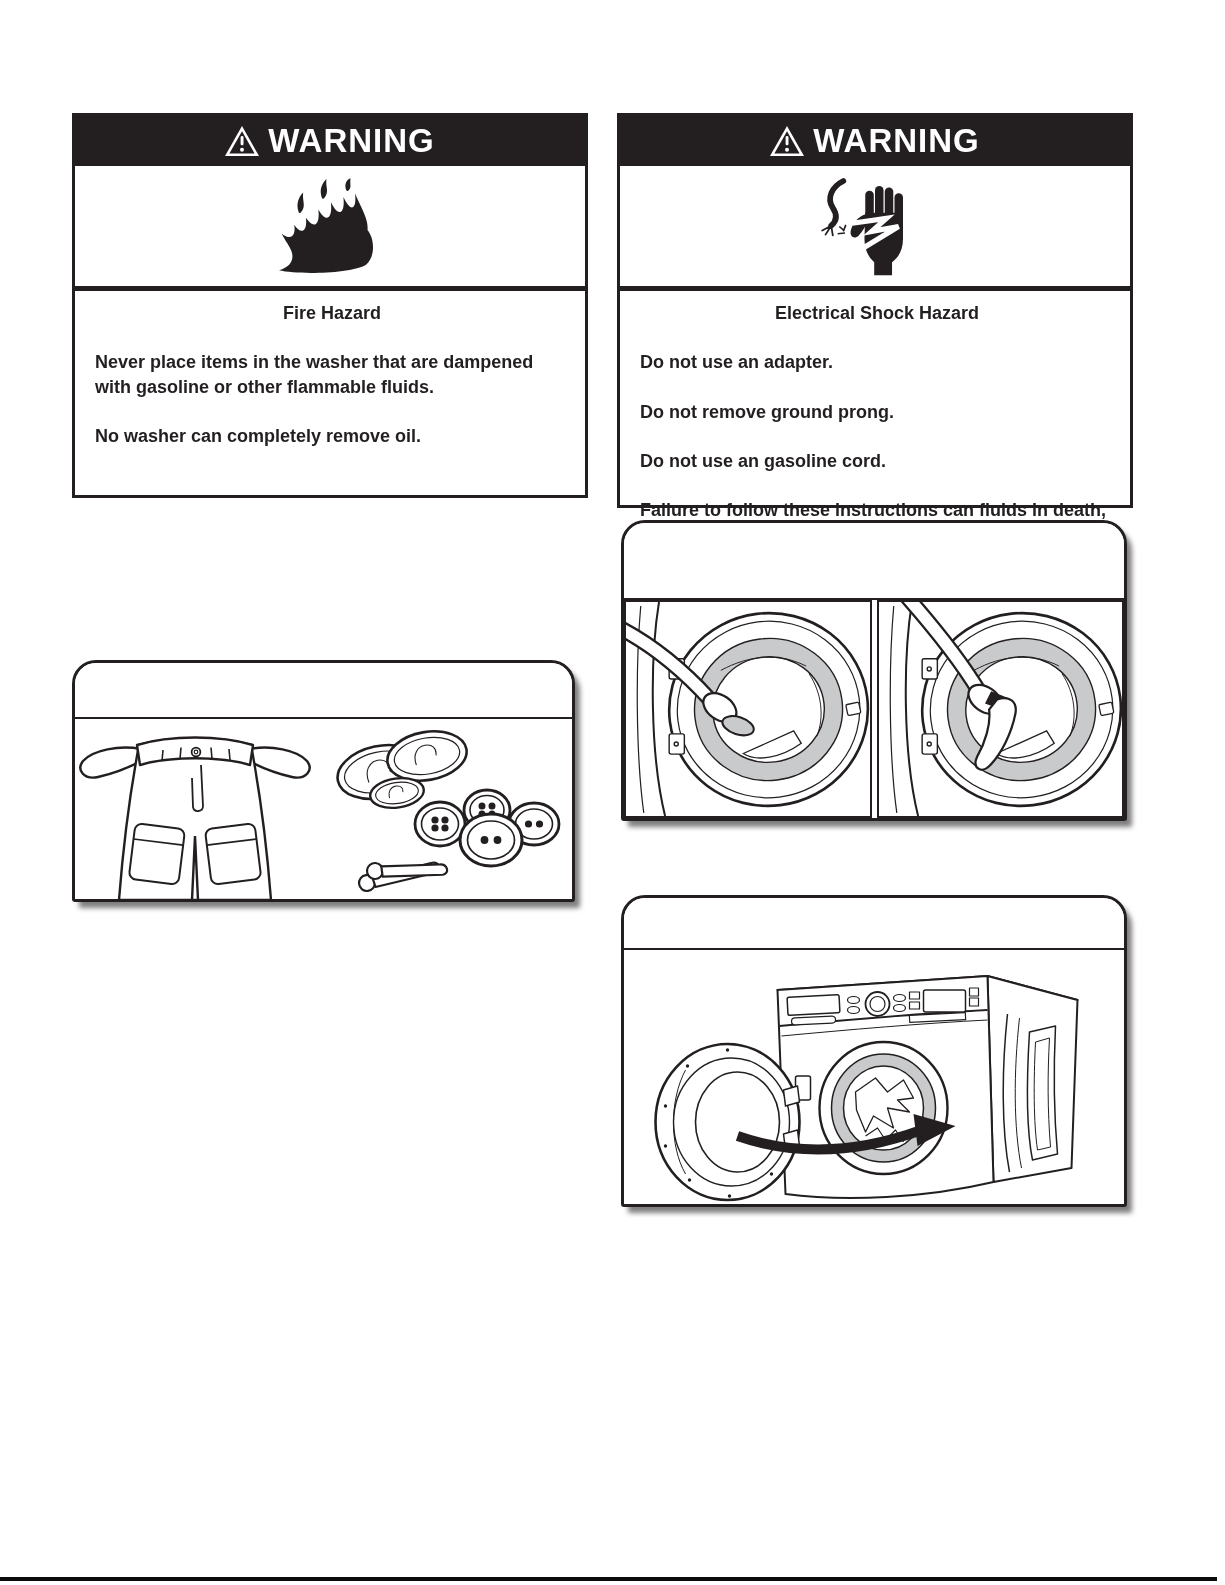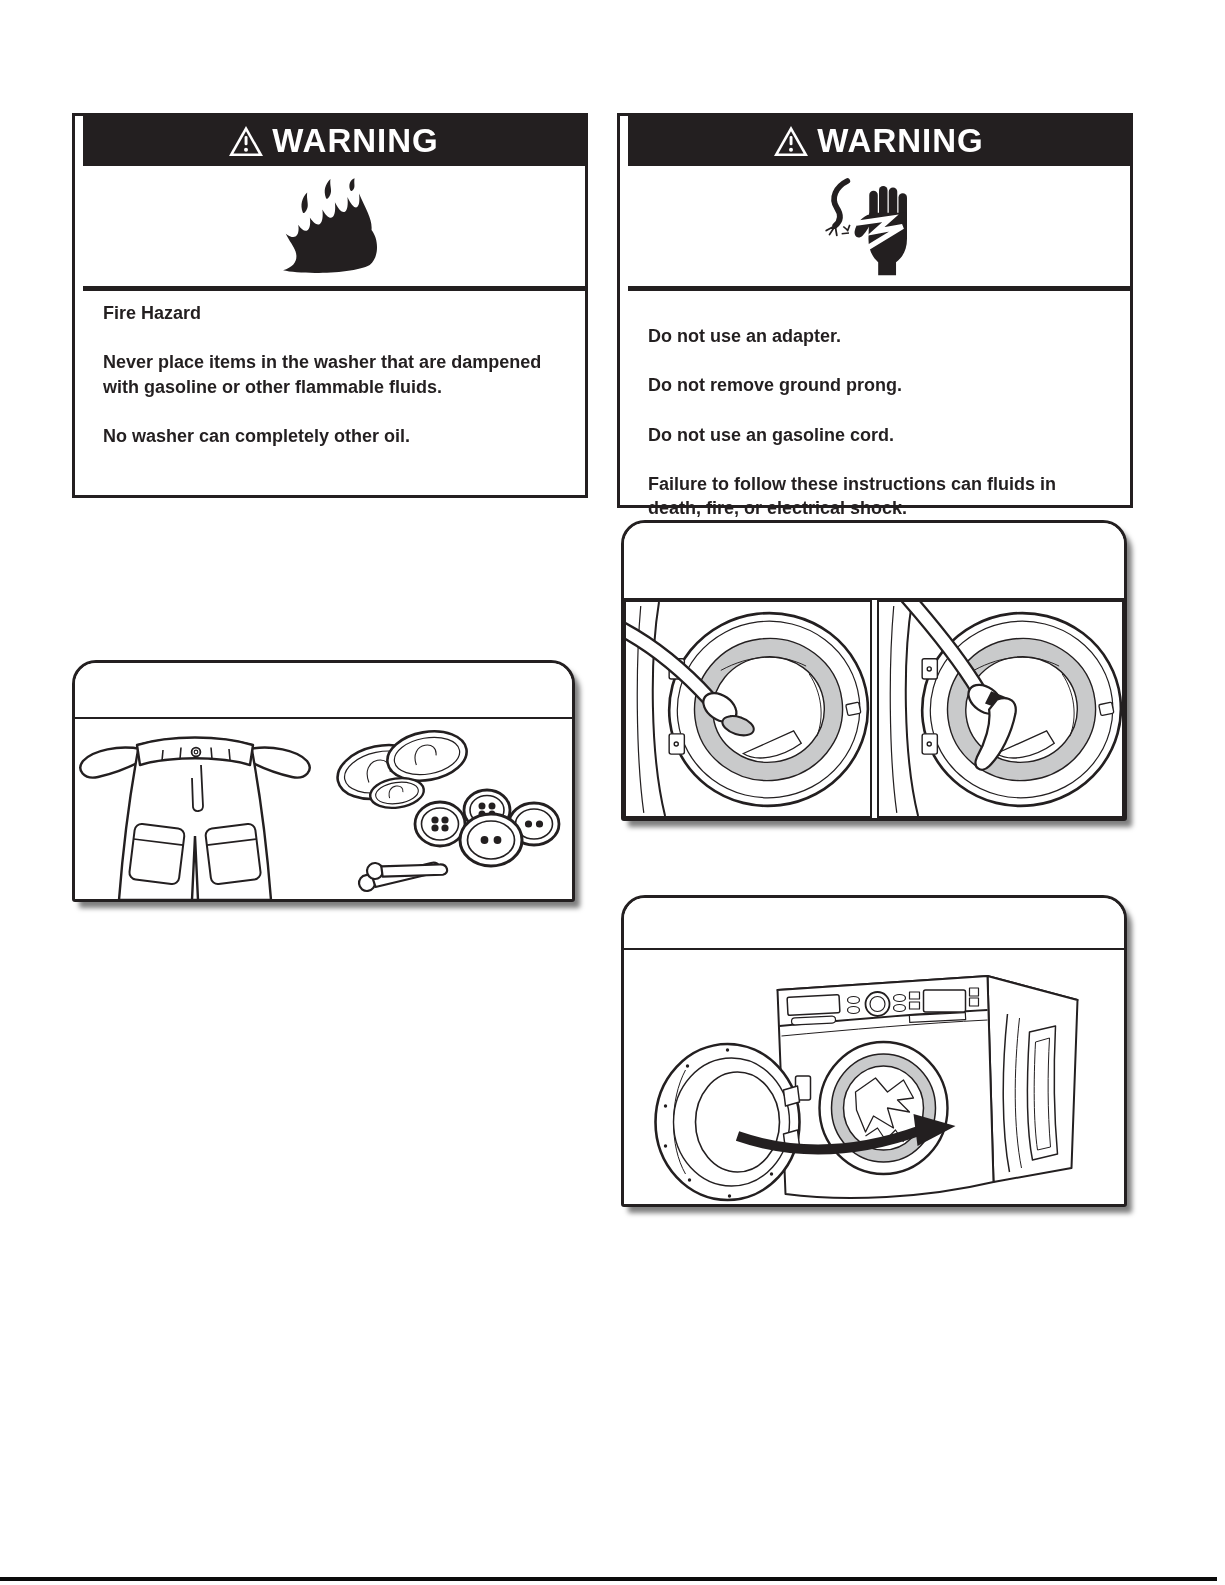--- a/index.html
+++ b/index.html
@@ -3,36 +3,36 @@
 <meta charset="utf-8">
 <style>
   html,body{margin:0;padding:0;background:#ffffff;}
   .page{
     position:relative;width:1225px;height:1585px;background:#ffffff;
     font-family:"Liberation Sans", sans-serif;color:#231f20;overflow:hidden;
   }
   
   .warnbox{
     position:absolute;border:3.5px solid #231f20;background:#fff;
-    display:flex;flex-direction:column;box-sizing:border-box;padding-left:8px;
+    display:flex;flex-direction:column;box-sizing:border-box;
   }
   .warn-header{
     height:50px;background:#231f20;color:#fff;
     display:flex;align-items:center;justify-content:center;gap:9px;
     font-size:33px;font-weight:bold;letter-spacing:1px;flex:0 0 auto;
   }
   .warn-iconarea{
     height:120px;display:flex;align-items:center;justify-content:center;flex:0 0 auto;
     background:#fff;
   }
   .warn-text{
     border-top:5px solid #231f20;flex:1 1 auto;
     padding:8px 16px 0 20px;font-weight:bold;font-size:18px;line-height:1.35;
   }
-  .hazard-title{margin:2px 0 4px 0;}
+  .hazard-title{text-align:center;margin:2px 0 4px 0;}
   .warn-text p{margin:25px 0;}
   
   .illobox{
     position:absolute;border:3px solid #231f20;background:#fff;box-sizing:border-box;
     border-radius:24px 24px 3px 3px;
     box-shadow:6px 7px 5px -1px rgba(0,0,0,0.5);
     display:flex;flex-direction:column;overflow:hidden;
   }
   .illo-header{flex:0 0 auto;border-bottom:2px solid #231f20;background:#fff;}
   .illo-body{flex:1 1 auto;position:relative;background:#fff;overflow:hidden;}
@@ -63,21 +63,21 @@
           C34,64 41,59 39,44 C48,58 55,52 53,35 C62,51 69,45 67,27 C76,45 83,39 81,21
           C90,40 96,34 94,17 C102,36 109,45 108,58 C116,68 117,88 106,97 C88,107 30,108 9,103 Z"></path>
         <path fill="#231f20" d="M31,38 C28,30 30,22 36,16 C35,24 38,29 36,34 C34,39 32,40 31,38 Z"></path>
         <path fill="#231f20" d="M57,22 C54,14 56,7 62,1 C61,9 64,13 62,18 C60,23 58,24 57,22 Z"></path>
         <path fill="#231f20" d="M84,13 C82,7 84,2 89,0 C88,6 90,9 88,12 C86,15 85,15 84,13 Z"></path>
       </svg>
     </div>
     <div class="warn-text">
       <div class="hazard-title">Fire Hazard</div>
       <p>Never place items in the washer that are dampened with gasoline or other flammable fluids.</p>
-      <p>No washer can completely other oil.</p>
+      <p>No washer can completely remove oil.</p>
     </div>
   </section>
 
   <section class="warnbox" style="left:617px;top:113px;width:516px;height:395px;">
     <div class="warn-header">
       <svg viewBox="0 0 34 30" width="34" height="30">
         <path d="M17,0 L34,30 L0,30 Z" fill="#ffffff"></path>
         <path d="M17,5.2 L29.6,27.4 L4.4,27.4 Z" fill="#231f20"></path>
         <rect x="15.6" y="10" width="2.9" height="9.3" rx="1.4" fill="#ffffff"></rect>
         <circle cx="17" cy="23.8" r="2" fill="#ffffff"></circle>
@@ -94,20 +94,21 @@
           <rect x="75" y="11" width="10.5" height="46" rx="5.2"></rect>
           <rect x="87" y="13" width="10.5" height="44" rx="5.2"></rect>
           <rect x="99" y="20" width="10.5" height="37" rx="5.2"></rect>
           <path d="M63,44 L109.5,44 L109.5,76 C109.5,90 104,99 96,105 L96,121 L74,121 L74,105 C66,98 62,88 62,76 Z"></path>
           <path d="M64,46 C55,48 47,57 45,67 C44,74 50,77 55,72 C60,67 64,60 66,53 Z"></path>
         </g>
         <polyline points="47,57 89,51 71,67 104,61 58,89" fill="none" stroke="#ffffff" stroke-width="6.5"></polyline>
       </svg>
     </div>
     <div class="warn-text">
+      <div class="hazard-title">Electrical Shock Hazard</div>
       <p>Do not use an adapter.</p>
       <p>Do not remove ground prong.</p>
       <p>Do not use an gasoline cord.</p>
       <p>Failure to follow these instructions can fluids in death, fire, or electrical shock.</p>
     </div>
   </section>
 
   <section class="illobox" style="left:621px;top:520px;width:506px;height:301px;">
     <div class="illo-header" style="height:75px;"></div>
     <div class="illo-body">

